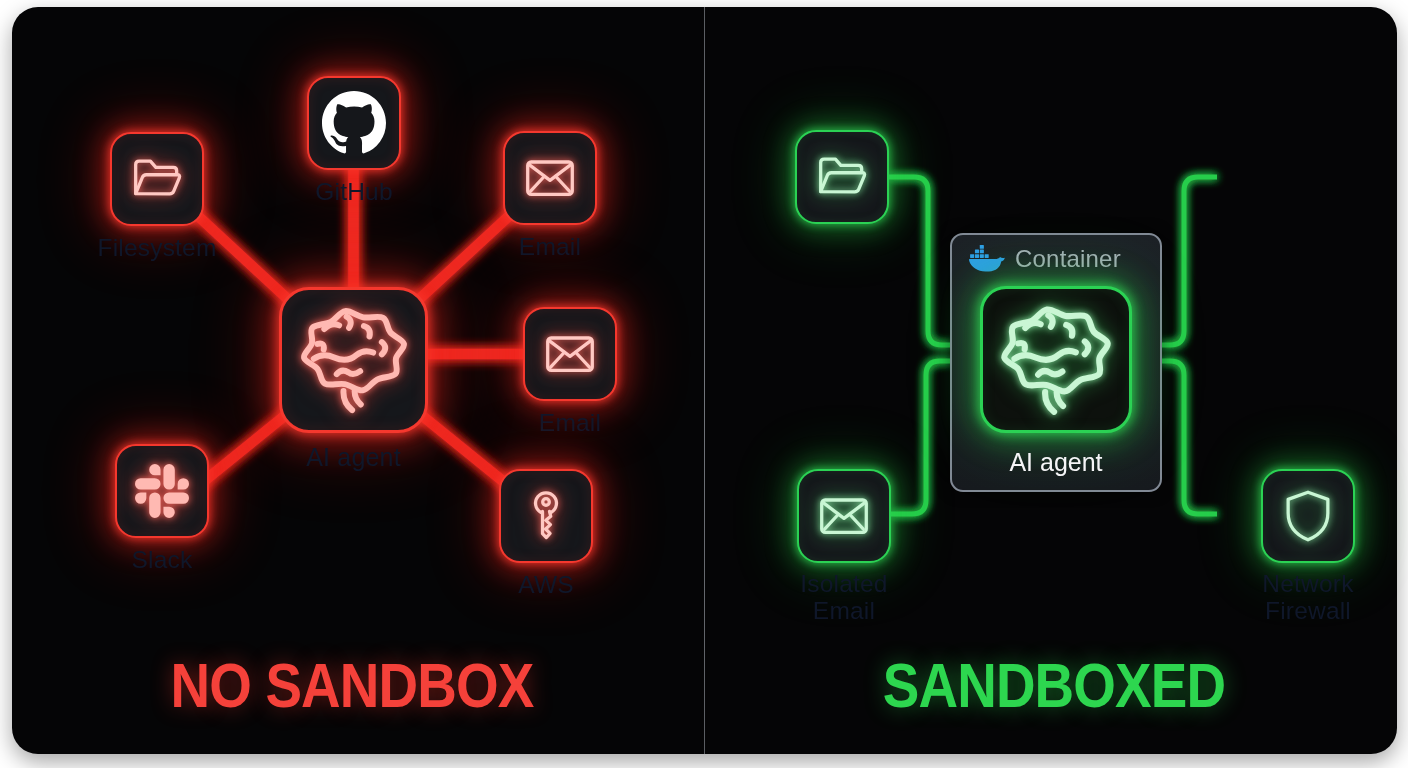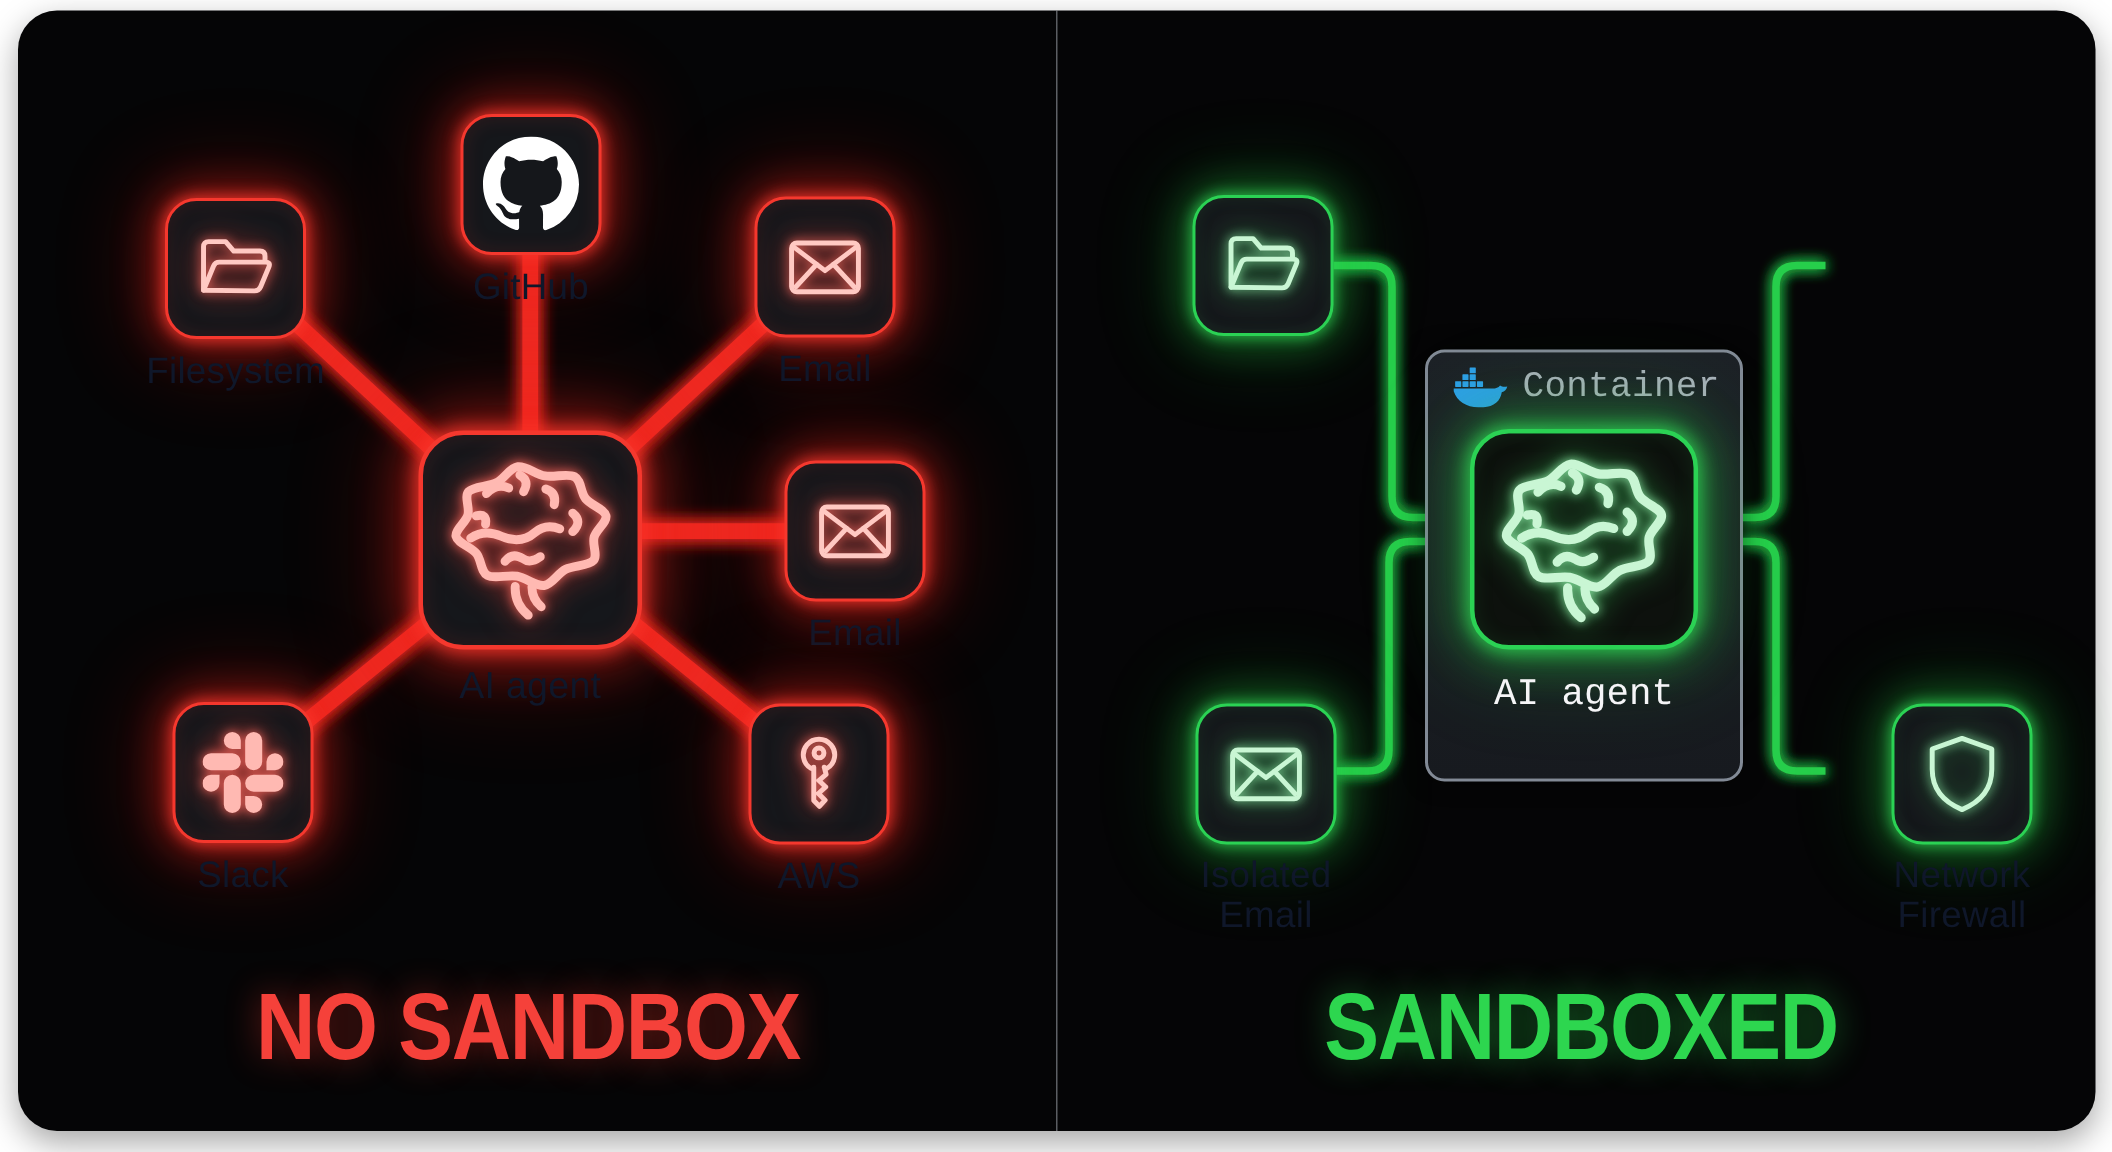--- a/index.html
+++ b/index.html
@@ -26,23 +26,23 @@
   .nlabel { position:absolute; color:#0f172a; font-size:24.5px; line-height:27px;
     text-align:center; white-space:pre-line; left:50%; transform:translateX(-50%); font-weight:400;
     letter-spacing:.2px; }
 
   .center-node { position:absolute; left:279px; top:287px; width:149px; height:146px;
     border-radius:30px; background:#15171b; border:3px solid var(--red-border);
     display:flex; align-items:center; justify-content:center;
     box-shadow:0 0 12px 2px rgba(250,55,45,.85), 0 0 34px 9px rgba(246,38,28,.45), 0 0 70px 20px rgba(240,28,18,.22),
                inset 0 0 16px rgba(250,60,50,.12); }
 
-  .container-box { position:absolute; left:950px; top:233px; width:212px; height:288px;
+  .container-box { position:absolute; left:950px; top:233px; width:212px; height:259px;
     border-radius:13px; background:linear-gradient(180deg,#1d2127,#171a1f);
-    border:2px solid #828a96; box-shadow:0 0 14px rgba(0,0,0,.5);font-family:Liberation Mono, monospace; }
+    border:2px solid #828a96; box-shadow:0 0 14px rgba(0,0,0,.5); }
   .container-head { position:absolute; left:16px; top:9px; display:flex; align-items:center; gap:9px; }
   .container-title { color:#a9b0ba; font-size:24px; font-weight:400; letter-spacing:.2px; }
   .agent-box { position:absolute; left:28px; top:51px; width:152px; height:147px;
     border-radius:26px; background:#0d110d; border:3px solid var(--green-border);
     display:flex; align-items:center; justify-content:center;
     box-shadow:0 0 11px 2px rgba(48,212,84,.8), 0 0 30px 8px rgba(40,205,72,.4), 0 0 60px 16px rgba(34,200,62,.18),
                inset 0 0 14px rgba(60,220,100,.10); }
   .agent-label { position:absolute; left:50%; transform:translateX(-50%); top:213px;
     color:#f5f5f7; font-size:25px; white-space:nowrap; }
 
@@ -155,21 +155,21 @@
 
   <div class="node" style="left:523px; top:307px;">
     <div class="sq red">
       <svg class="icon-red" width="62" height="62" viewBox="0 0 64 64" stroke="#ffc9c3" stroke-width="3.4" stroke-linecap="round" stroke-linejoin="round">
           <use href="#def-envelope"></use>
         </svg>
     </div>
     <div class="nlabel" style="top:102px;">Email</div>
   </div>
 
-  <div class="node" style="left:115px; top:468px;border-radius:14px;">
+  <div class="node" style="left:115px; top:444px;border-radius:14px;">
     <div class="sq red">
       <svg class="icon-red" width="54" height="54" viewBox="0 0 24 24">
         <path fill="#ffb9b2" d="M5.042 15.165a2.528 2.528 0 0 1-2.52 2.523A2.528 2.528 0 0 1 0 15.165a2.527 2.527 0 0 1 2.522-2.52h2.52v2.52zM6.313 15.165a2.527 2.527 0 0 1 2.521-2.52 2.527 2.527 0 0 1 2.521 2.52v6.313A2.528 2.528 0 0 1 8.834 24a2.528 2.528 0 0 1-2.521-2.522v-6.313zM8.834 5.042a2.528 2.528 0 0 1-2.521-2.52A2.528 2.528 0 0 1 8.834 0a2.528 2.528 0 0 1 2.521 2.522v2.52H8.834zM8.834 6.313a2.528 2.528 0 0 1 2.521 2.521 2.528 2.528 0 0 1-2.521 2.521H2.522A2.528 2.528 0 0 1 0 8.834a2.528 2.528 0 0 1 2.522-2.521h6.312zM18.956 8.834a2.528 2.528 0 0 1 2.522-2.521A2.528 2.528 0 0 1 24 8.834a2.528 2.528 0 0 1-2.522 2.521h-2.522V8.834zM17.688 8.834a2.528 2.528 0 0 1-2.523 2.521 2.527 2.527 0 0 1-2.52-2.521V2.522A2.527 2.527 0 0 1 15.165 0a2.528 2.528 0 0 1 2.523 2.522v6.312zM15.165 18.956a2.528 2.528 0 0 1 2.523 2.522A2.528 2.528 0 0 1 15.165 24a2.527 2.527 0 0 1-2.52-2.522v-2.522h2.52zM15.165 17.688a2.527 2.527 0 0 1-2.52-2.523 2.526 2.526 0 0 1 2.52-2.52h6.313A2.527 2.527 0 0 1 24 15.165a2.528 2.528 0 0 1-2.522 2.523h-6.313z"></path>
       </svg>
     </div>
     <div class="nlabel" style="top:102px;">Slack</div>
   </div>
 
   <div class="node" style="left:499px; top:469px;">
     <div class="sq red">

